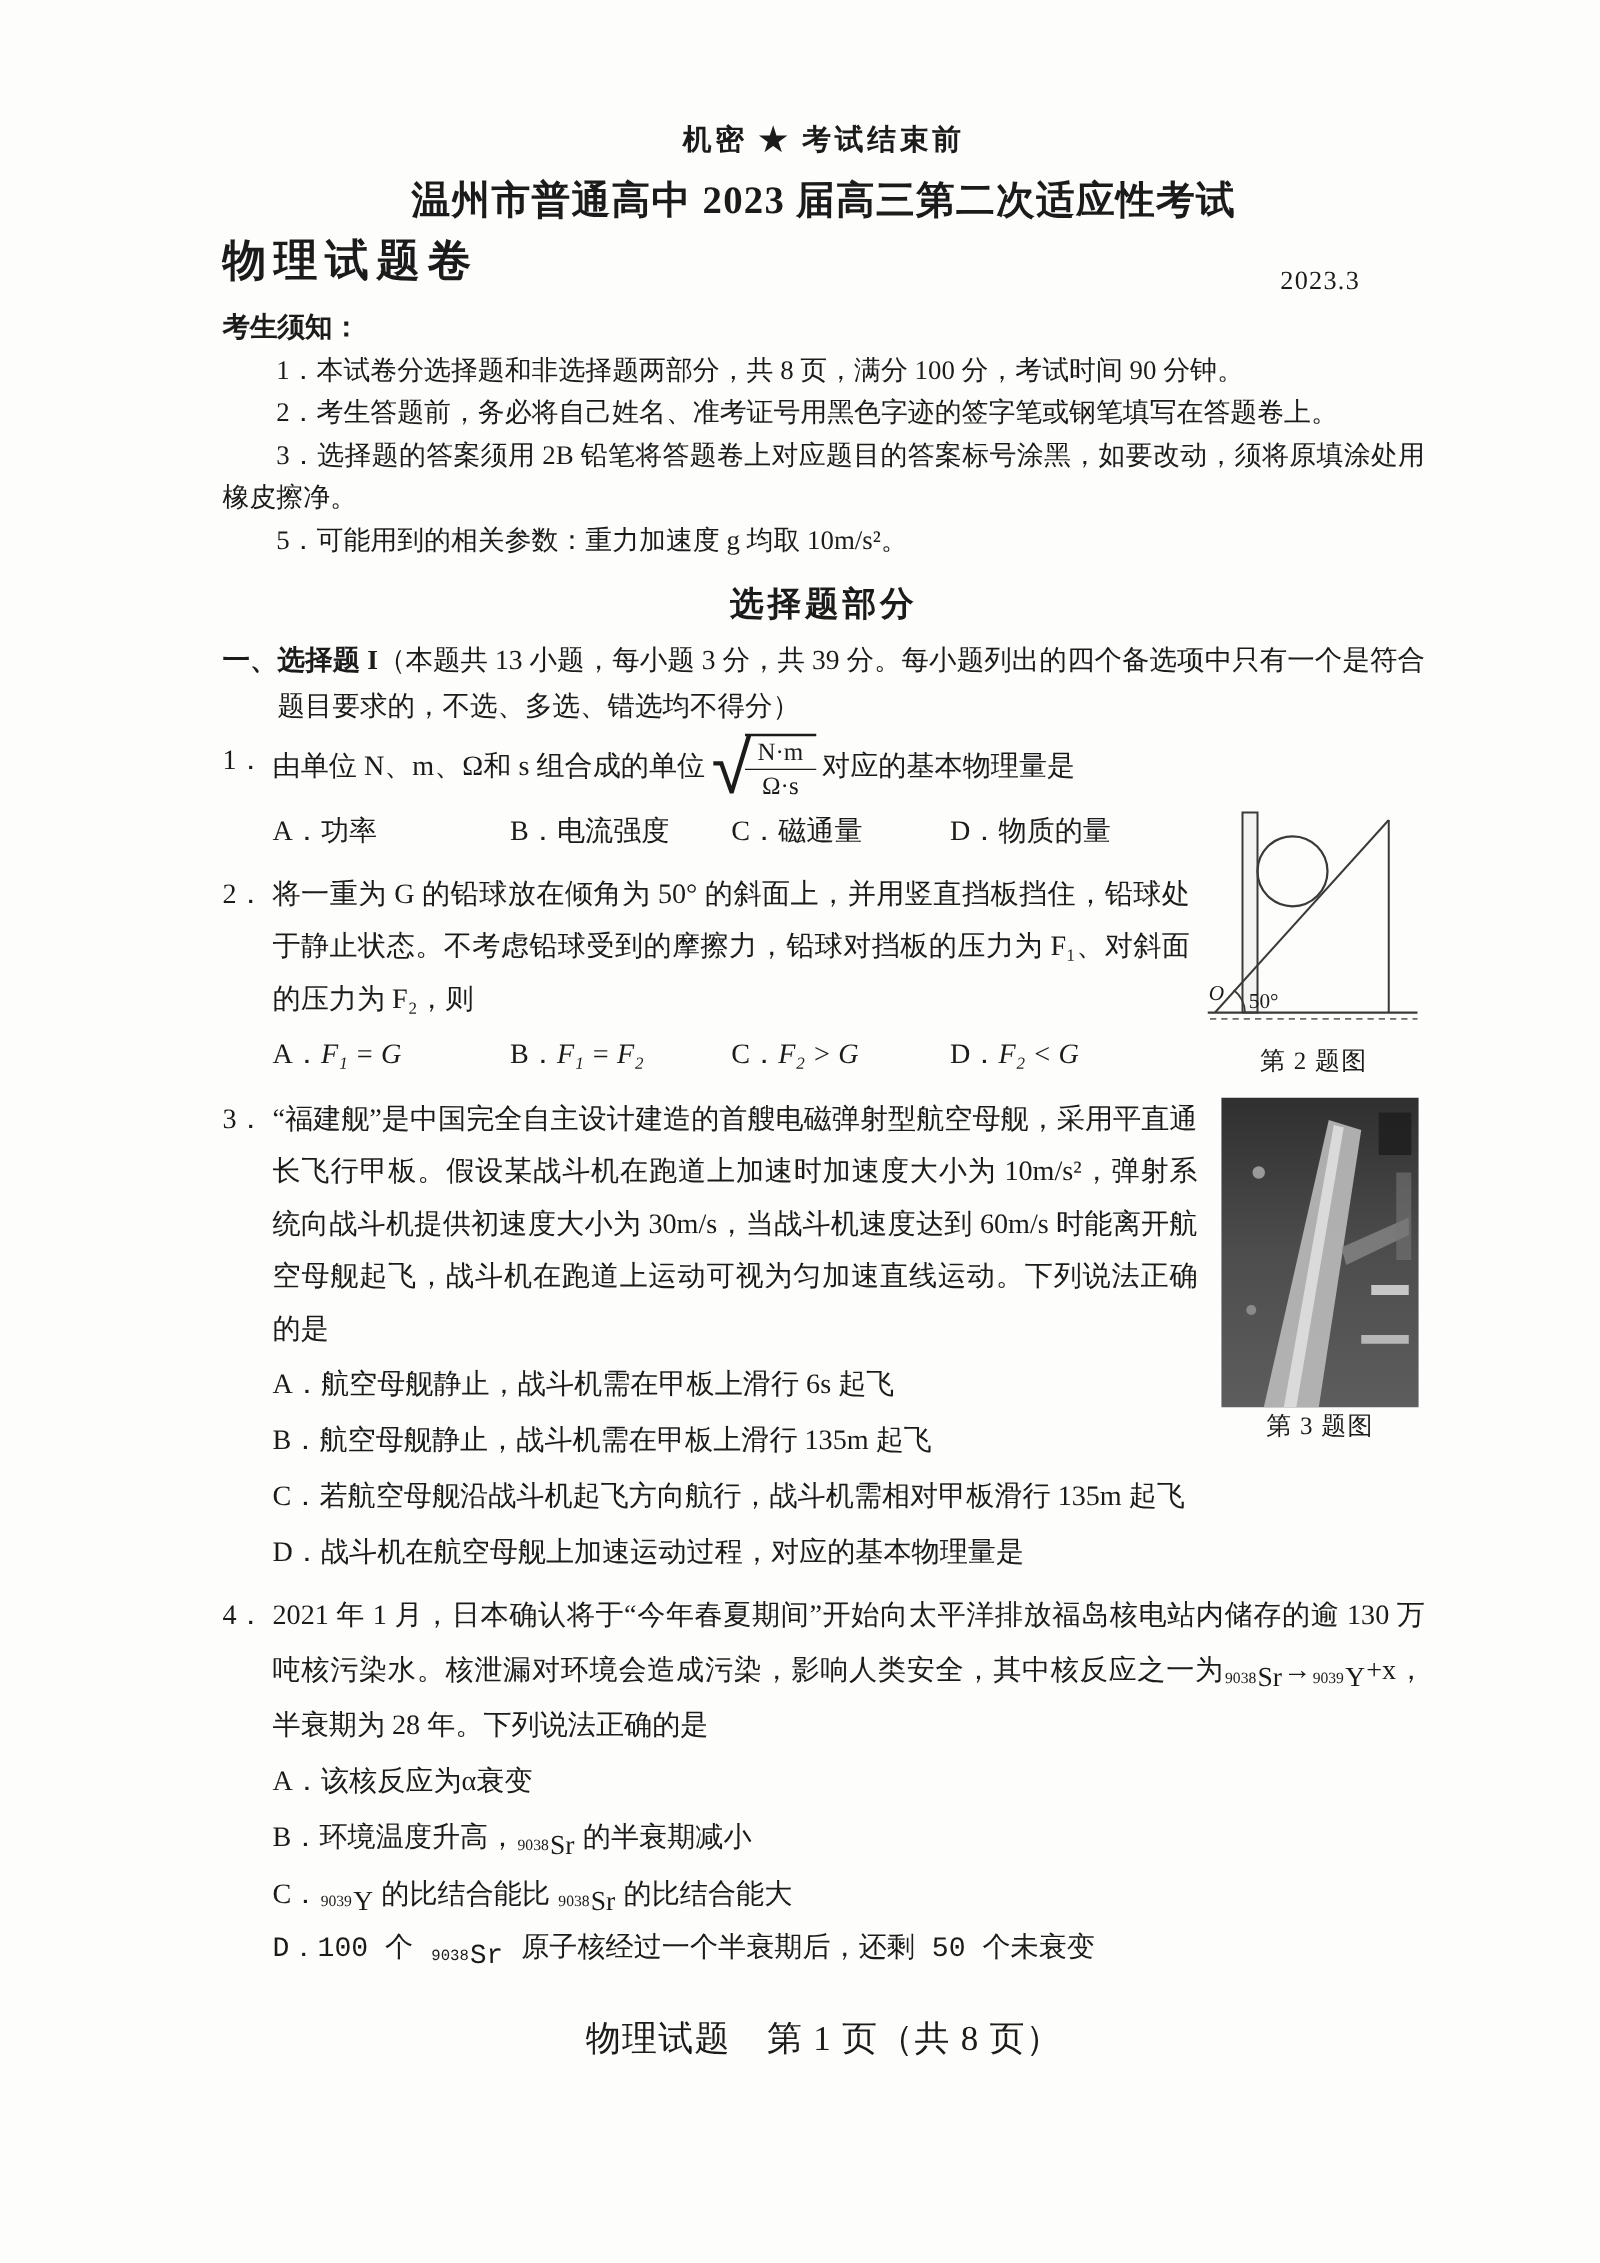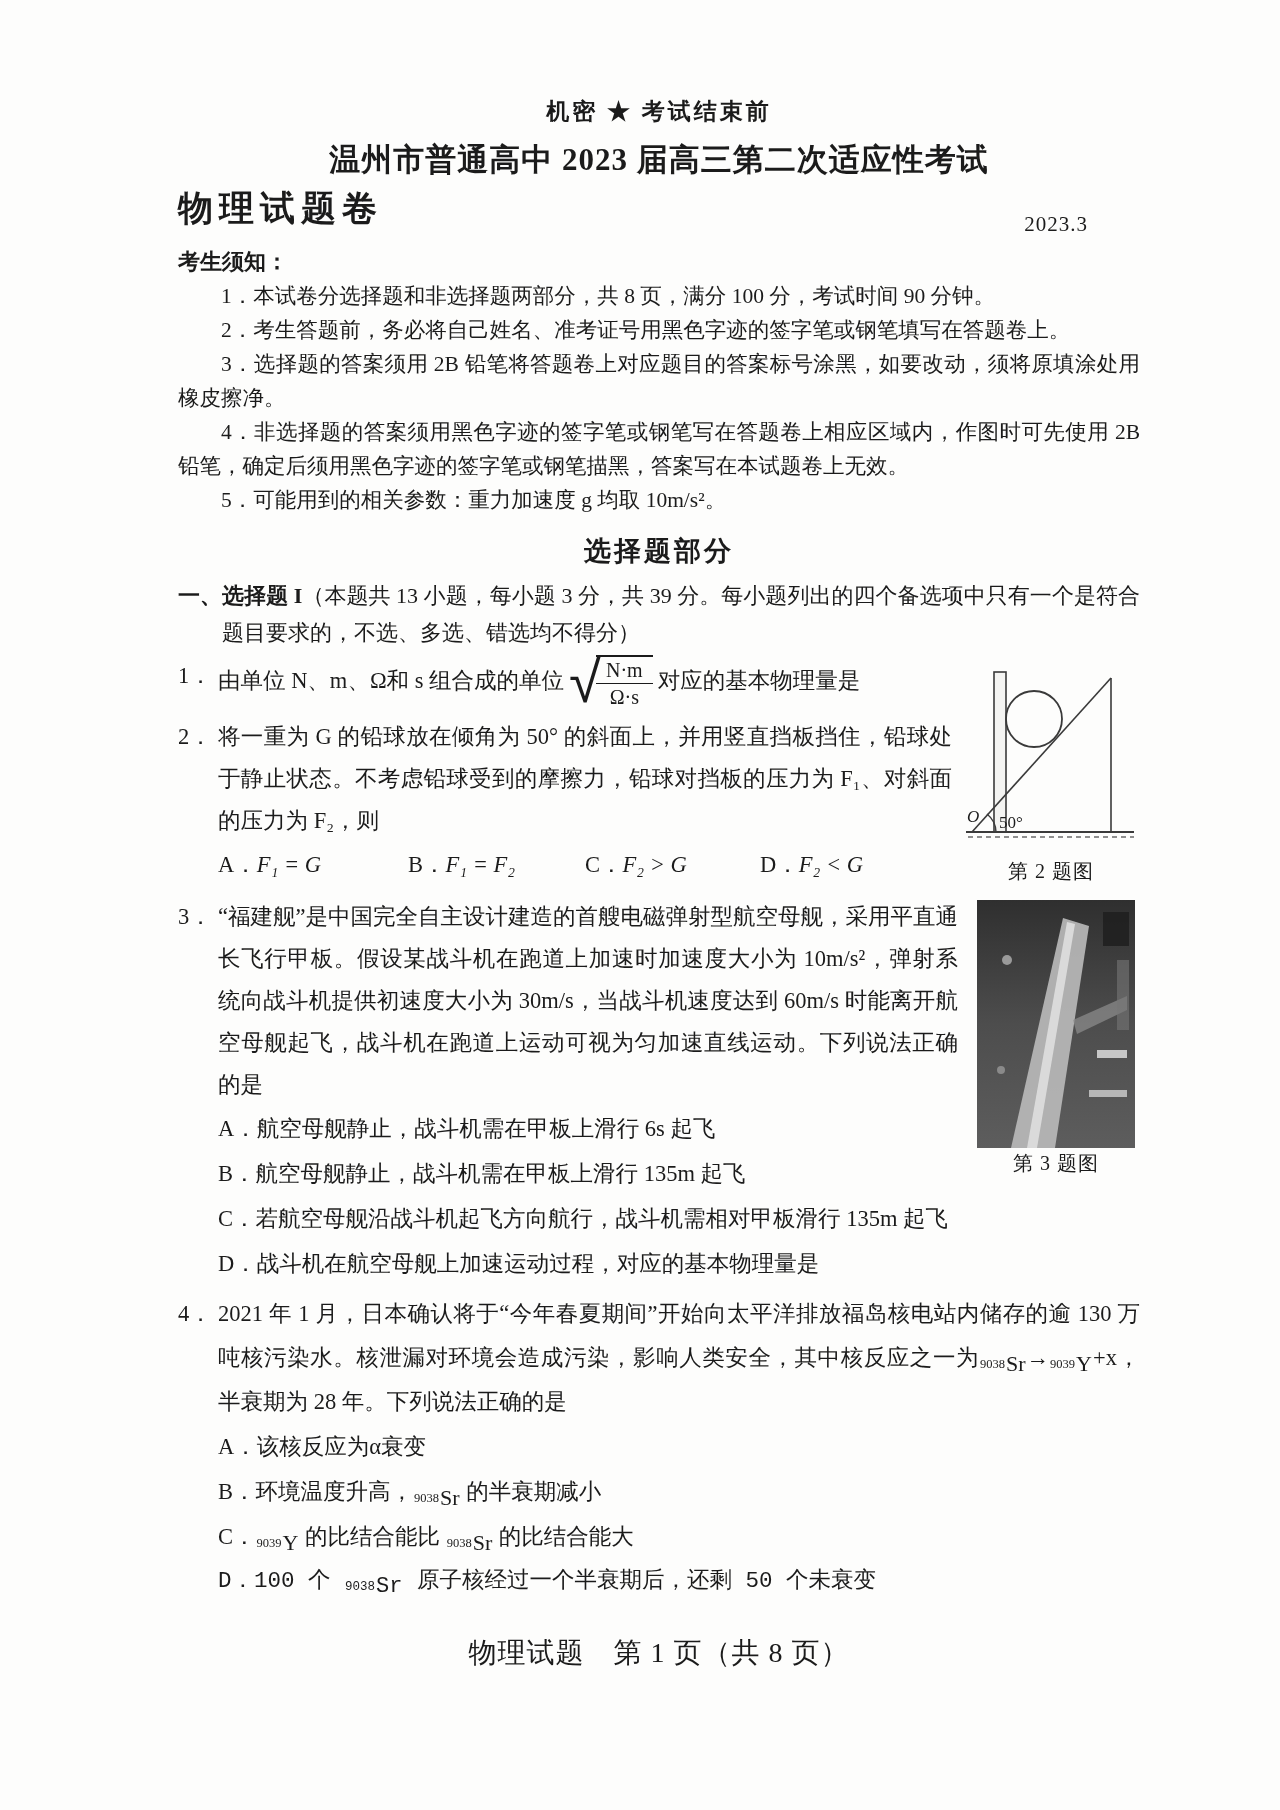--- a/index.html
+++ b/index.html
@@ -67,38 +67,43 @@
   <div class="subtitle-row">
     <span class="subtitle">物理试题卷</span>
     <span class="date">2023.3</span>
   </div>
 
   <div class="notice">
     <div class="notice-heading">考生须知：</div>
     <p>1．本试卷分选择题和非选择题两部分，共 8 页，满分 100 分，考试时间 90 分钟。</p>
     <p>2．考生答题前，务必将自己姓名、准考证号用黑色字迹的签字笔或钢笔填写在答题卷上。</p>
     <p>3．选择题的答案须用 2B 铅笔将答题卷上对应题目的答案标号涂黑，如要改动，须将原填涂处用橡皮擦净。</p>
-    <p>4．非选择题的答案须用黑色字迹的签字笔或钢笔写在答题卷上相应区域内，作图时可先使用 2B 铅笔，确定后须用黑色字迹的签字笔或钢笔描黑，答案写在本试题卷上无效。</p>
     <p>5．可能用到的相关参数：重力加速度 g 均取 10m/s²。</p>
   </div>
 
   <div class="part-heading">选择题部分</div>
 
   <div class="group-heading"><span class="group-prefix">一、选择题 I</span><span>（本题共 13 小题，每小题 3 分，共 39 分。每小题列出的四个备选项中只有一个是符合题目要求的，不选、多选、错选均不得分）</span></div>
 
   <div class="q">
     <span class="q-num">1．</span>
     <div class="q-body">
       <span>由单位 N、m、Ω和 s 组合成的单位</span><span class="sqrt">
           <span class="rad">√</span>
           <span class="fracv">
             <span class="num">N·m</span>
             <span class="den">Ω·s</span>
           </span>
         </span><span>对应的基本物理量是</span>
+    </div>
+    <div class="opt-row">
+      <span class="opt-cell w1">A．功率</span>
+      <span class="opt-cell w2">B．电流强度</span>
+      <span class="opt-cell w3">C．磁通量</span>
+      <span class="opt-cell">D．物质的量</span>
     </div>
   </div>
 
   <div class="q" style="margin-top:6px;">
     <span class="q-num">2．</span>
     <div class="q-body">
       <div class="fig2-box">
         <svg width="170" height="178" viewBox="0 0 170 178">
           <rect x="28" y="8" width="12" height="160" fill="#f4f4f2" stroke="#3a3a3a" stroke-width="1.6"></rect>
           <circle cx="68" cy="55" r="28" fill="none" stroke="#3a3a3a" stroke-width="1.8"></circle>

